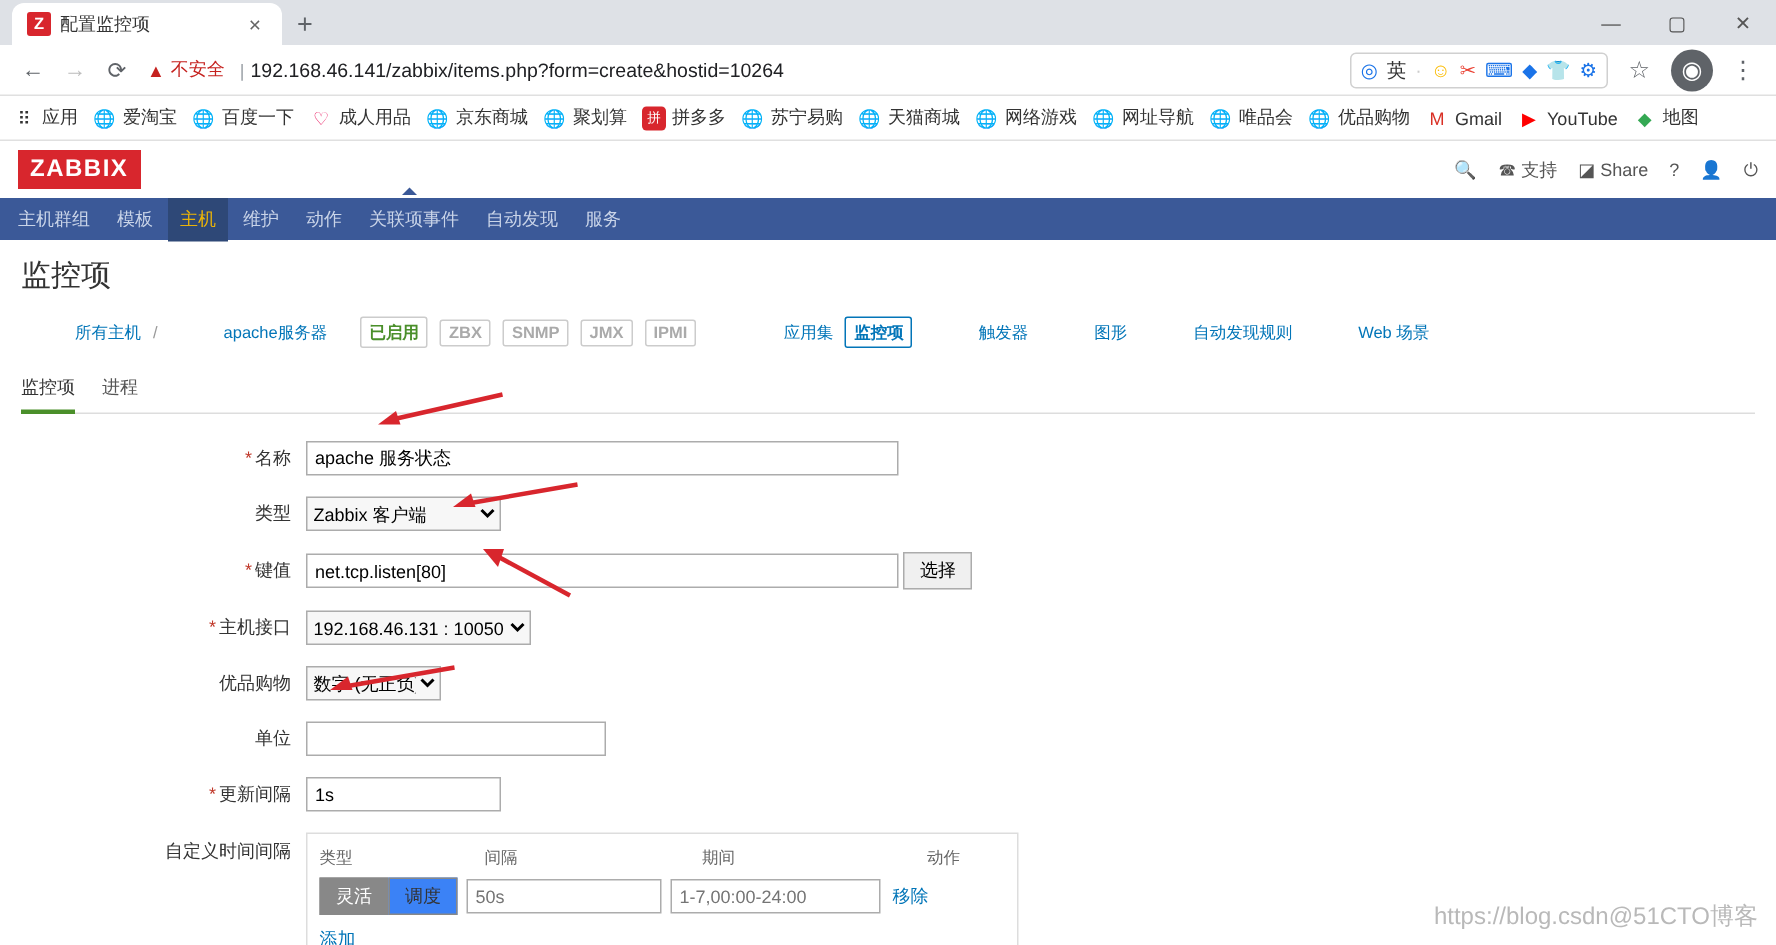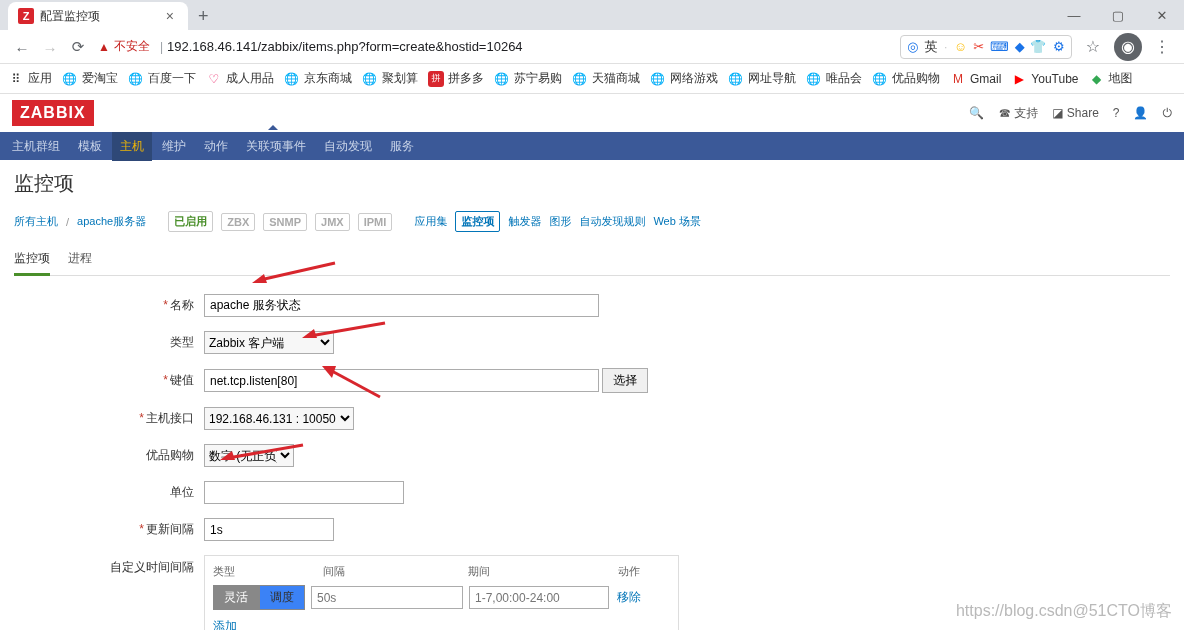--- a/index.html
+++ b/index.html
@@ -34,21 +34,21 @@
 .top-menu a.active{color:#000; border-bottom:2px solid #3b5998;}
 .top-right{margin-left:auto; display:flex; align-items:center; gap:14px; color:#555;}
 .sub-menu { background:#3b5998; height:28px; display:flex; align-items:center; padding:0 12px; gap:18px; font-size:12px;}
 .sub-menu a{color:#c9d4e8; text-decoration:none;}
 .sub-menu a.active{color:#eab308; background:#2e4877; padding:6px 8px; margin:16px -8px;}
 .sub-arrow{position:absolute;left:268px;top:125px;width:0;height:0;border-left:5px solid transparent;border-right:5px solid transparent;border-bottom:5px solid #3b5998;}
 
 .page { padding:10px 14px;}
 .page h1{font-size:20px; font-weight:normal; color:#333; margin-bottom:14px;}
 .crumbs{display:flex; align-items:center; gap:8px; font-size:11px; margin-bottom:12px;}
-.crumbs a{color:#0275b8; text-decoration:none;}
+.crumbs a{color:#0275b8; text-decoration:none;margin-left:36px;}
 .crumbs .sep{color:#999;}
 .chip{border:1px solid #ccc; padding:2px 5px; border-radius:2px; color:#aaa;font-weight:bold;}
 .chip.green{color:#4a8f2a;}
 .chip.blueborder{border-color:#0275b8;color:#0275b8;}
 .tabs2{display:flex; gap:18px; border-bottom:1px solid #ddd; margin-bottom:18px;}
 .tabs2 span{padding:6px 0; font-size:12px; color:#555;}
 .tabs2 span.active{color:#333; border-bottom:3px solid #4a8f2a; margin-bottom:-1px;}
 
 .form-row{display:flex; align-items:center; margin-bottom:14px;}
 .form-row label{width:190px; text-align:right; padding-right:10px; color:#333; font-size:12px;}
@@ -273,21 +273,21 @@
         <span>类型</span>
         <span>间隔</span>
         <span>期间</span>
         <span>动作</span>
       </div>
       <div class="row">
         <div class="btn-group">
           <span class="seg active">灵活</span>
           <span class="seg">调度</span>
         </div>
-        <input type="text" style="width: 152px; margin-left: 6px;" placeholder="50s">
+        <input type="text" style="width: 130px; margin-left: 6px;" placeholder="50s">
         <input type="text" style="width: 140px; margin-left: 6px;" placeholder="1-7,00:00-24:00">
         <span class="rmlink">移除</span>
       </div>
       <span class="addlink">添加</span>
     </div>
   </div>
 
 </div>
 
 <svg class="ar-svg" style="left:250px;top:258px" width="90" height="30">

